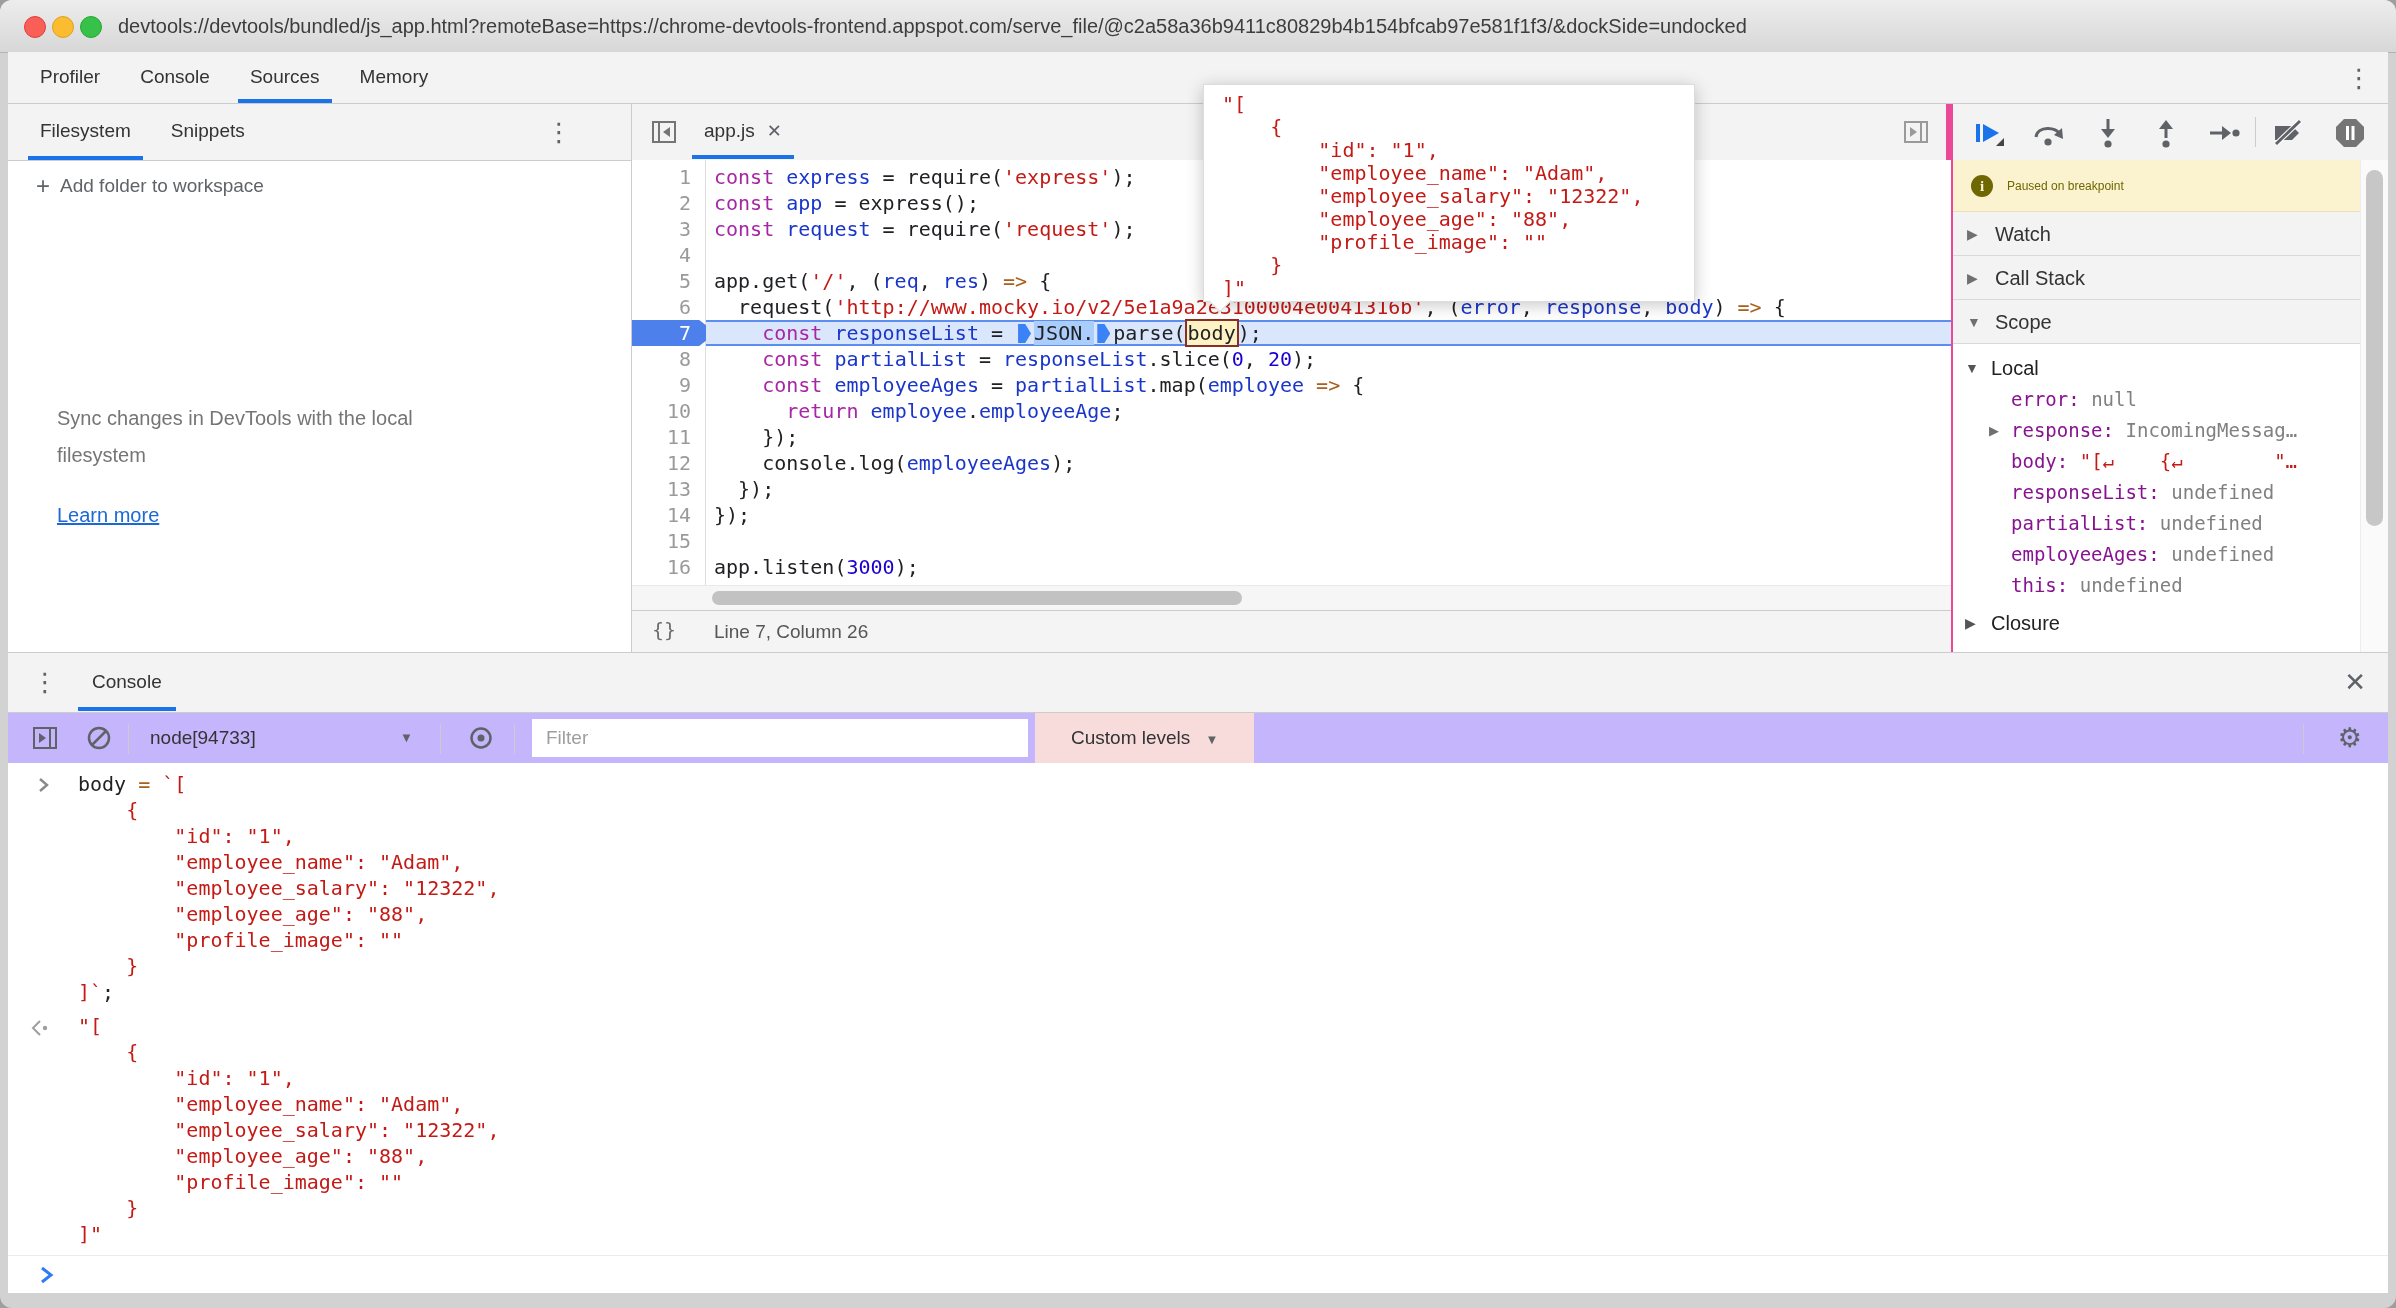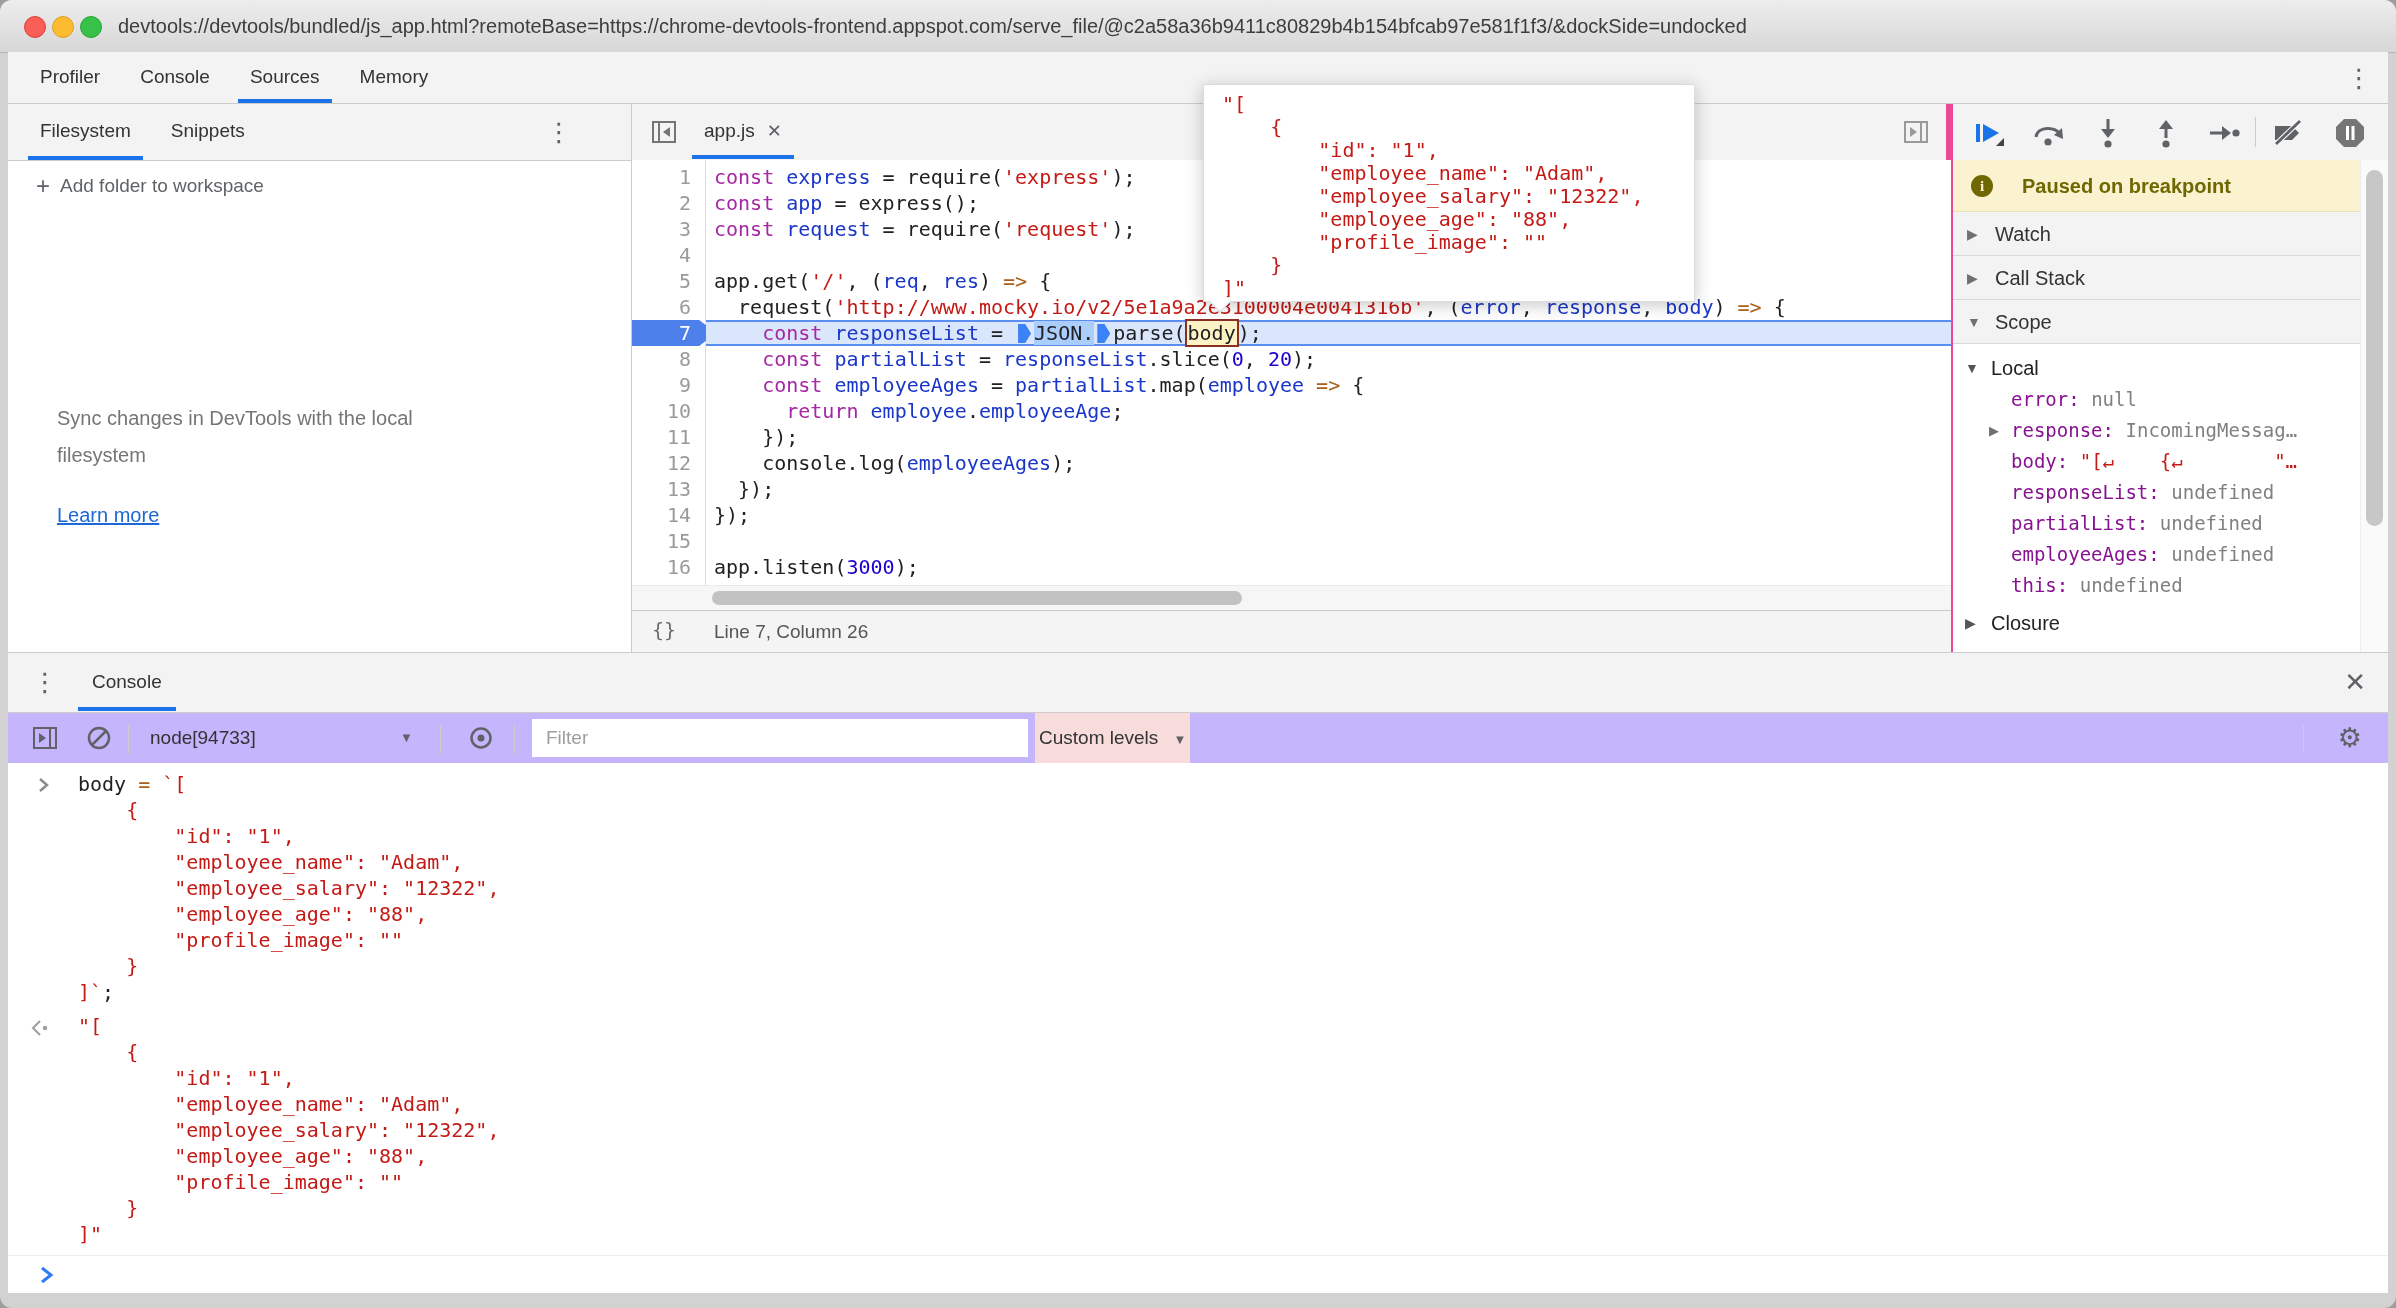--- a/index.html
+++ b/index.html
@@ -81,21 +81,21 @@
   .braces{position:absolute;left:20px;top:7px;font-family:"DejaVu Sans Mono",monospace;font-size:20px;color:#6e6e6e;}
   .cursor-pos{position:absolute;left:82px;top:0;line-height:42px;font-size:19px;color:#565656;}
 
   
   .dbg-toolbar{position:absolute;left:0;top:0;width:435px;height:56px;background:#f3f3f3;border-bottom:1px solid #ccc;}
   .dbg-toolbar svg{position:absolute;top:12px;}
   .vdiv{position:absolute;top:13px;width:1px;height:30px;background:#ccc;}
   .paused-banner{position:absolute;left:0;top:56px;width:435px;height:52px;background:#fbf2cf;border-bottom:1px solid #e9dfb9;box-sizing:border-box;}
   .info-circ{position:absolute;left:18px;top:15px;width:22px;height:22px;border-radius:50%;background:#6e6702;
              color:#fbf2cf;text-align:center;line-height:22px;font-size:15px;font-weight:bold;font-family:"Liberation Serif",serif;}
-  .paused-text{position:absolute;left:69px;top:0;line-height:52px;font-size:20px;font-weight:700;color:#6e6702;}
+  .paused-text{position:absolute;left:54px;top:0;line-height:52px;font-size:12px;font-weight:400;color:#6e6702;}
   .side-sec{position:absolute;left:0;width:435px;height:44px;background:#f3f3f3;border-bottom:1px solid #d9d9d9;box-sizing:border-box;}
   .side-sec .tri{position:absolute;left:14px;top:0;line-height:44px;font-size:14px;color:#707070;}
   .side-sec .lbl{position:absolute;left:42px;top:0;line-height:44px;font-size:20px;color:#333;}
   #scope-body{position:absolute;left:0;top:240px;width:435px;height:308px;background:#fff;overflow:hidden;}
   .scope-group{position:relative;height:32px;}
   .scope-group .tri{position:absolute;left:12px;line-height:32px;font-size:14px;color:#555;}
   .scope-group .lbl{position:absolute;left:38px;line-height:32px;font-size:20px;color:#222;}
   .scope-row{position:relative;height:31px;line-height:31px;font-family:"DejaVu Sans Mono",monospace;font-size:19px;white-space:pre;}
   .scope-row .tri{position:absolute;left:36px;font-size:13px;color:#707070;font-family:"Liberation Sans",sans-serif;}
   .scope-row .nm{position:absolute;left:58px;color:#881391;}
@@ -113,21 +113,21 @@
   .con-tab::after{content:"";position:absolute;left:4px;right:4px;bottom:0;height:4px;background:#1a73e8;}
   .con-close{position:absolute;right:22px;top:0;line-height:58px;font-size:26px;color:#5f6368;font-family:"DejaVu Sans",sans-serif;}
   .con-toolbar{position:relative;height:50px;background:#c4b5fd;border-bottom:1px solid #e2e2e2;}
   .con-toolbar svg{position:absolute;top:10px;}
   .ctx-label{position:absolute;left:142px;top:0;line-height:50px;font-size:19px;color:#333;}
   .caret{font-size:13px;color:#5f6368;}
   .ctx-caret{position:absolute;left:392px;top:0;line-height:50px;}
   .filter-input{position:absolute;left:524px;top:6px;width:496px;height:38px;background:#fff;border:none;outline:none;
                 font-size:19px;color:#333;padding:0 14px;font-family:Liberation Sans, sans-serif;box-sizing:border-box;}
   .filter-input::placeholder{color:#9e9e9e;}
-  .custom-chip{position:absolute;left:1027px;top:0;height:65px;background:#f8dcdc;padding:0 4px;line-height:50px;font-size:19px;color:#333;}
+  .custom-chip{position:absolute;left:1027px;top:0;height:65px;background:#f8dcdc;padding:0 36px;line-height:50px;font-size:19px;color:#333;}
   .gear{position:absolute;right:26px;top:0;line-height:50px;font-size:27px;color:#5f6368;font-family:"DejaVu Sans",sans-serif;}
   .con-messages{position:absolute;left:0;top:110px;width:2380px;height:530px;background:#fff;}
   .con-line{height:26px;line-height:26px;white-space:pre;font-family:"DejaVu Sans Mono",monospace;font-size:20px;}
   #echo-block{position:absolute;left:70px;top:8px;}
   #result-block{position:absolute;left:70px;top:250px;}
   .echo-chev{position:absolute;left:26px;top:12px;}
   .result-chev{position:absolute;left:20px;top:254px;}
   .con-divider{position:absolute;left:0;top:492px;width:2380px;border-top:1px solid #ececec;}
   .prompt-chev{position:absolute;left:28px;top:500px;}
 </style>

